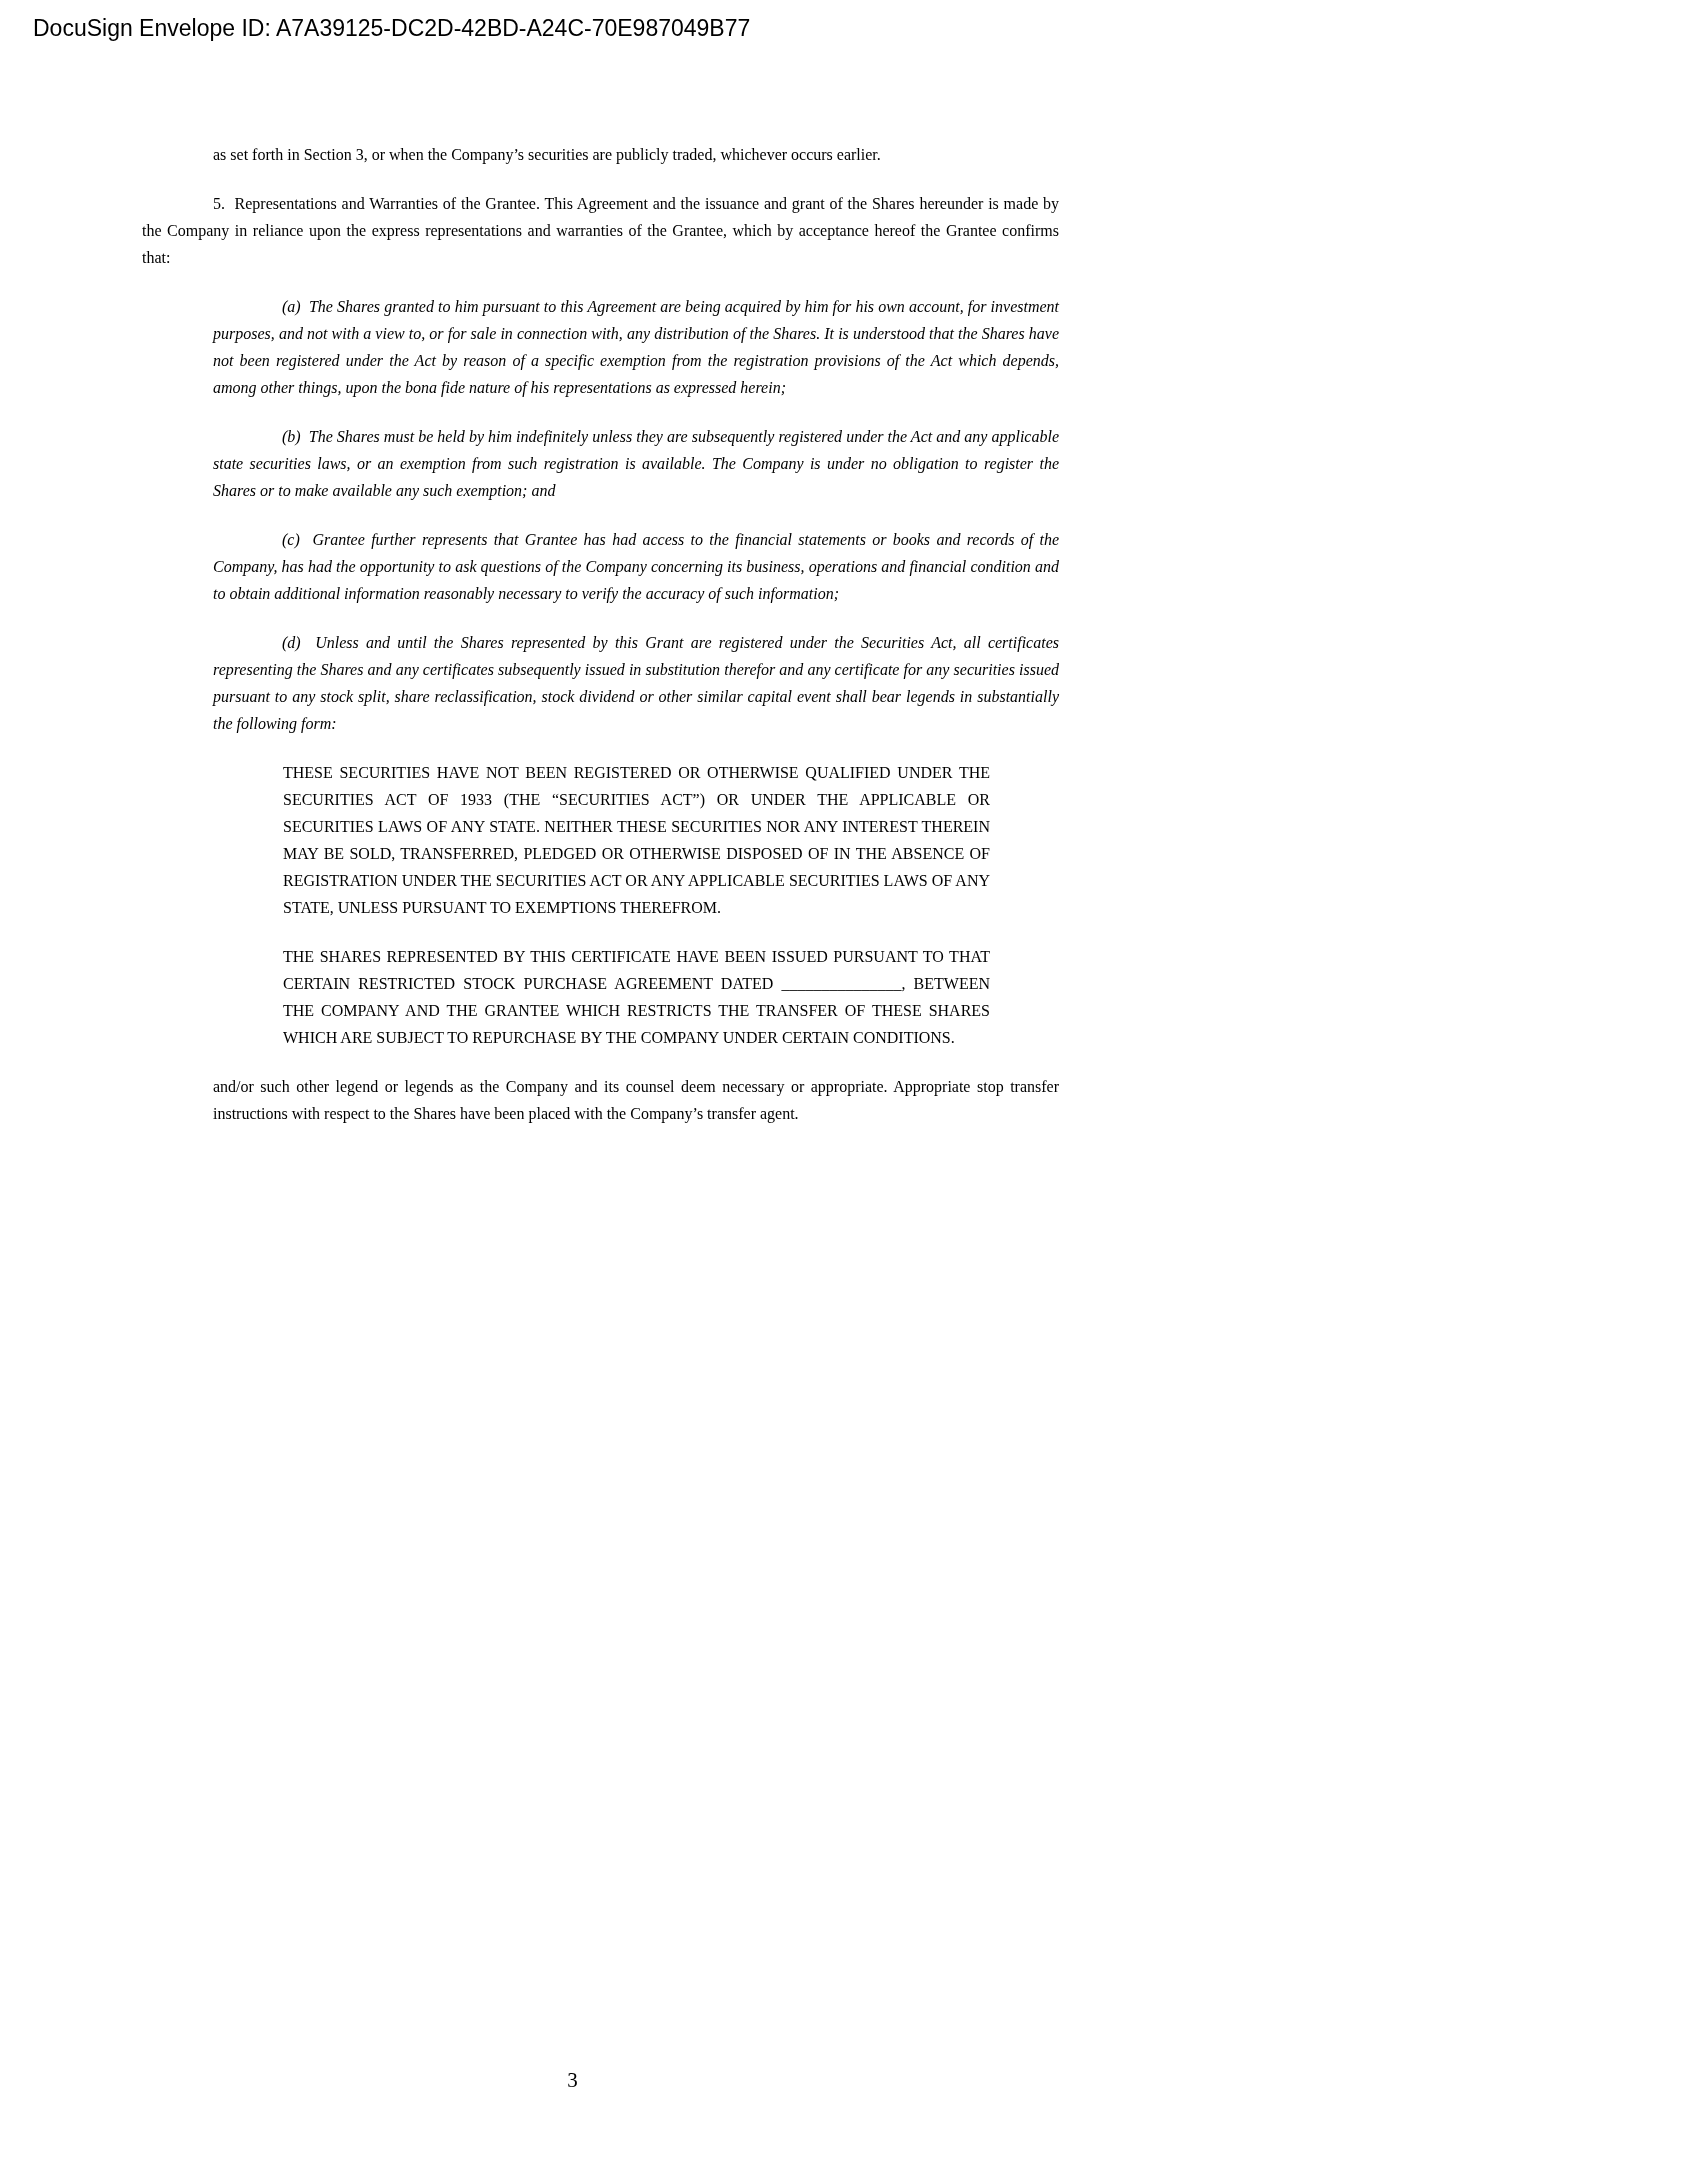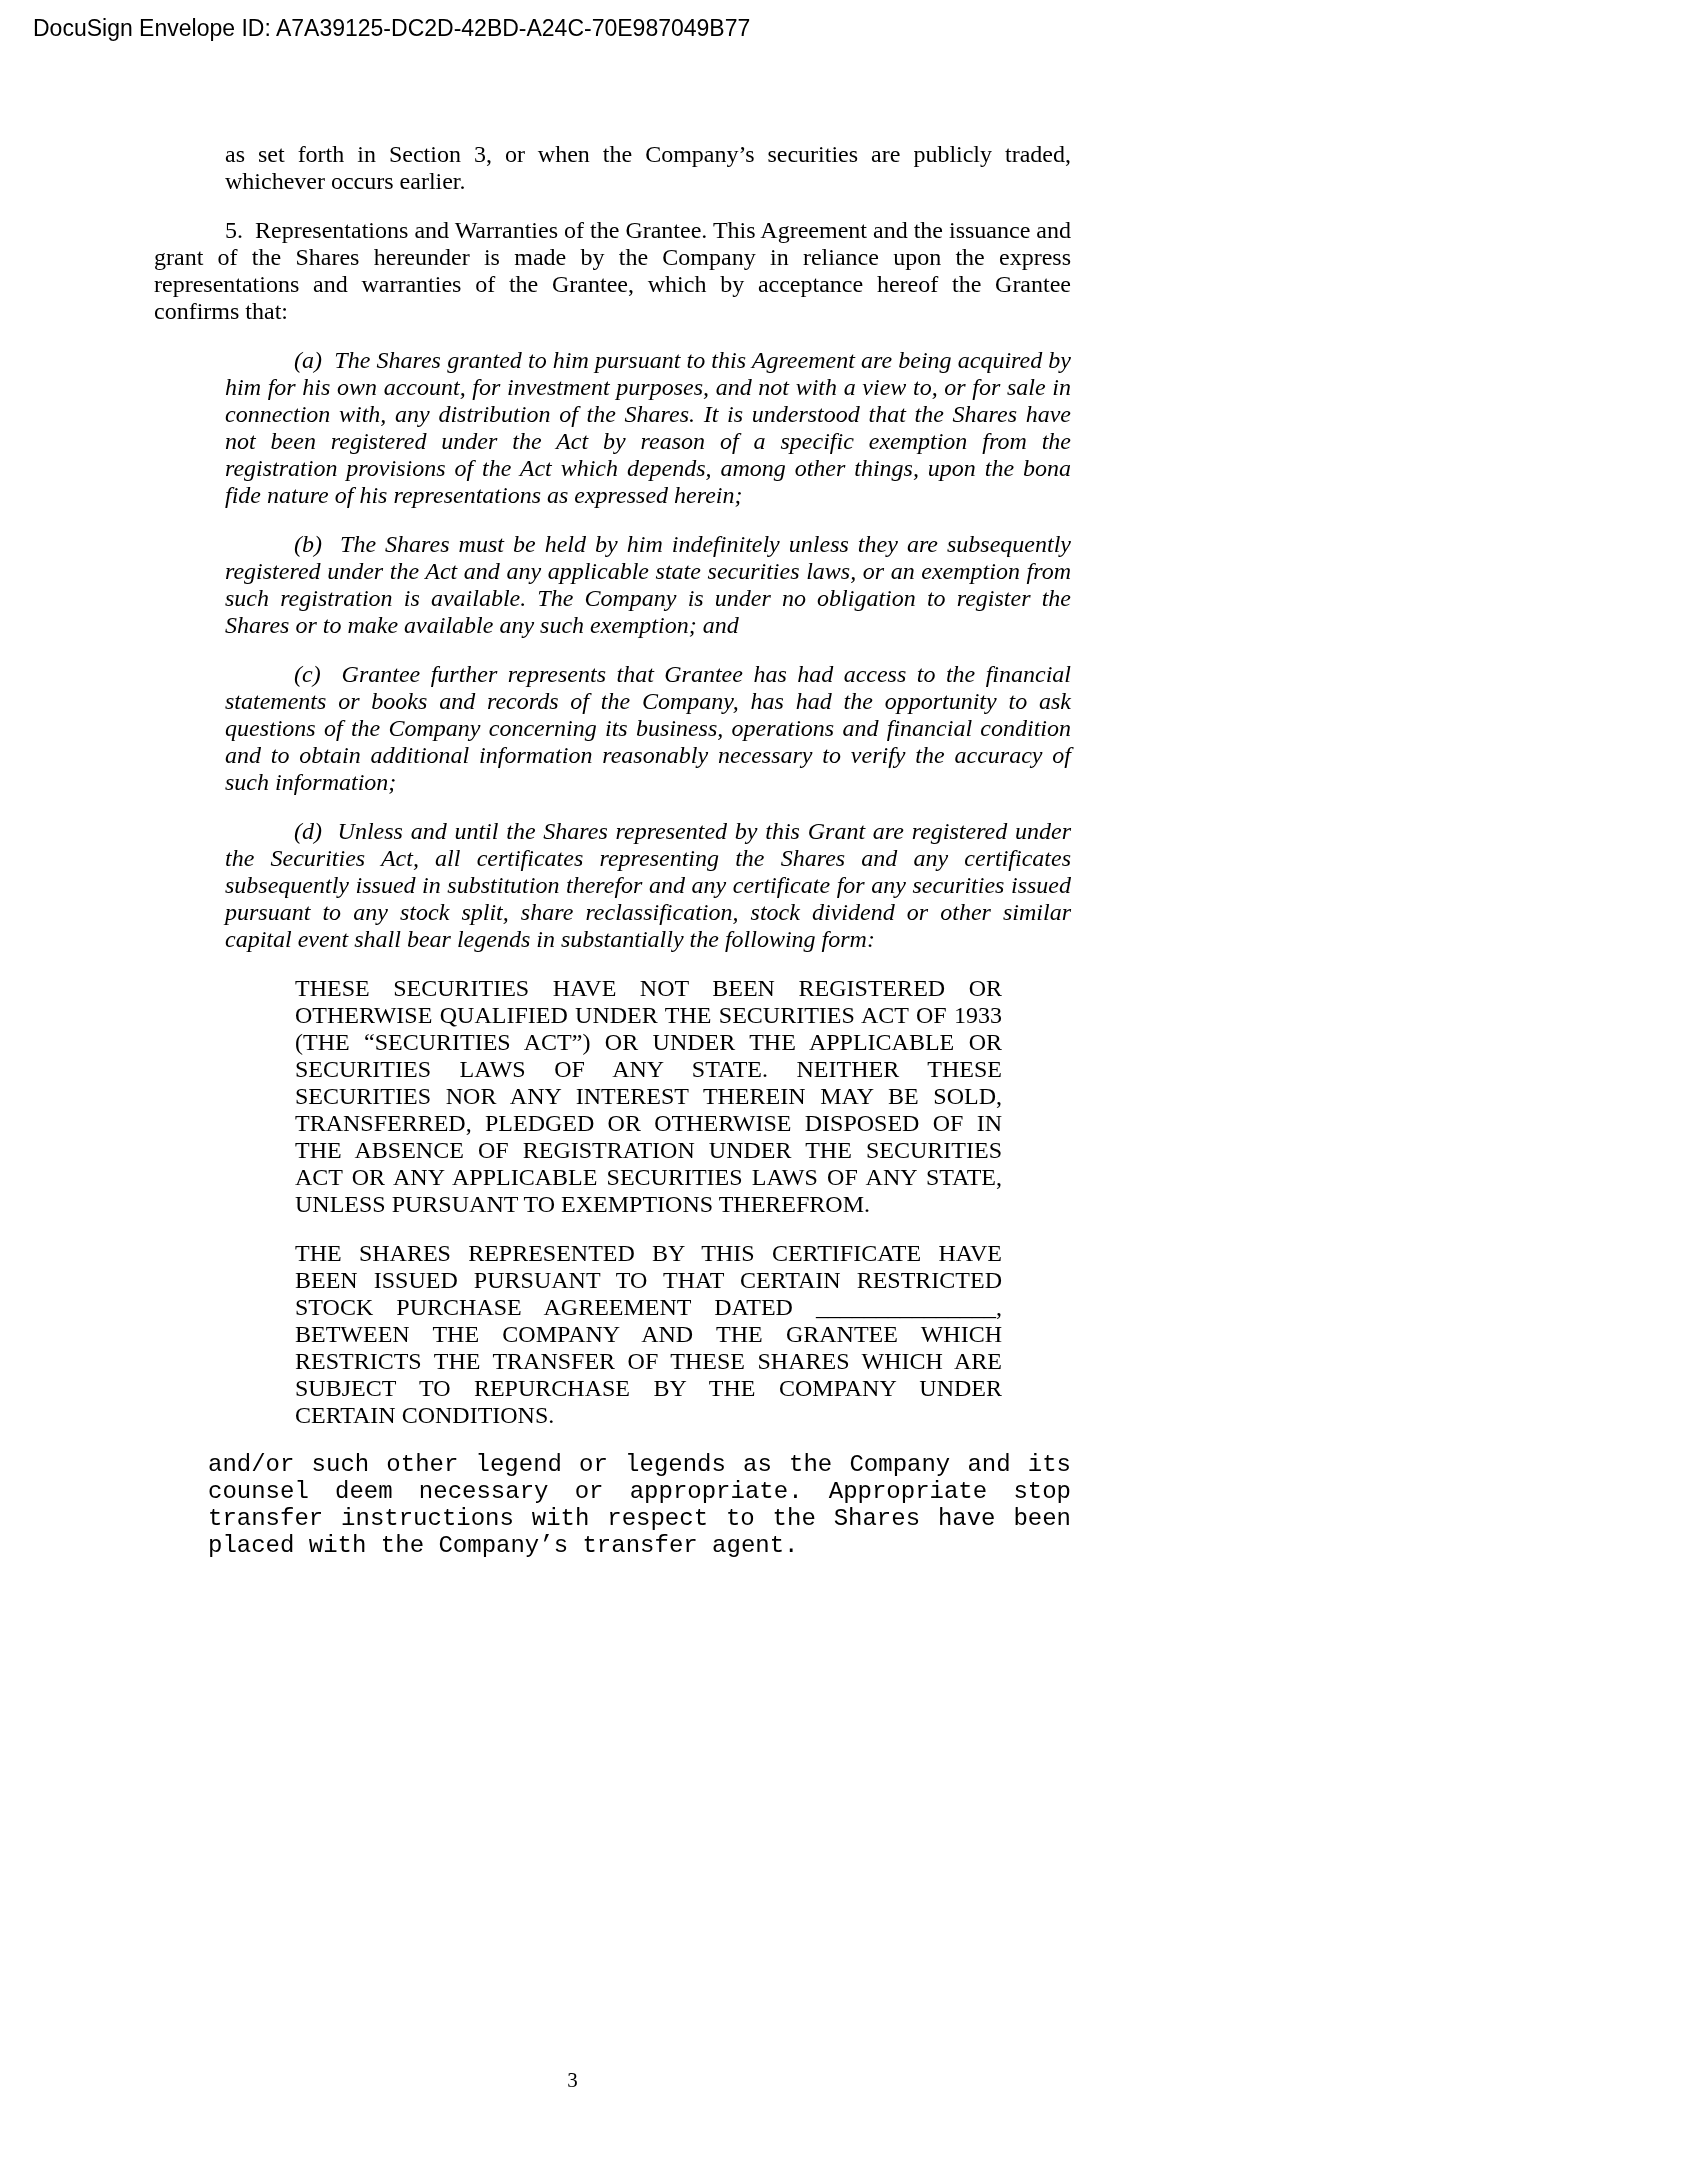--- a/index.html
+++ b/index.html
@@ -20,32 +20,32 @@
     position: absolute;
     top: 14px; left: 33px;
     font-family: "Liberation Sans", sans-serif;
     font-size: 23px;
     line-height: 28px;
     color: #000000;
     white-space: nowrap;
   }
   .content {
     position: absolute;
-    top: 141px; left: 154px;
+    top: 141px; left: 142px;
     width: 917px;
-    font-size: 24px;
+    font-size: 16px;
     line-height: 27px;
     text-align: justify;
   }
   .para { margin: 0 0 22px 0; }
   .indent-block { margin-left: 71px; }
   .section-lead { text-indent: 71px; }
   .sub { margin-left: 71px; text-indent: 69px; font-style: italic; }
   .legend { margin-left: 141px; margin-right: 69px; }
-  .closing { margin-left: 54px; font-family: Liberation Mono, monospace; }
+  .closing { margin-left: 71px; }
   .underline { }
   .page-number {
     position: absolute;
     top: 2067px; left: 142px;
     width: 861px;
     text-align: center;
     font-size: 21px;
     line-height: 27px;
   }
 </style>

